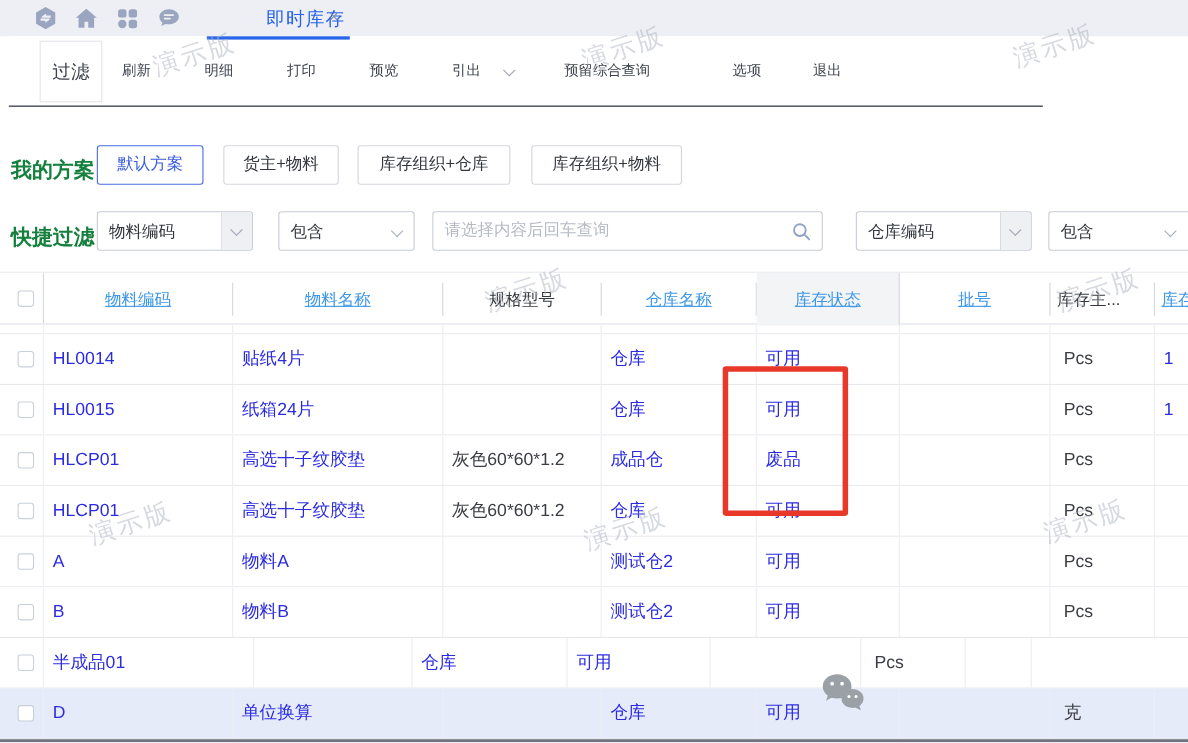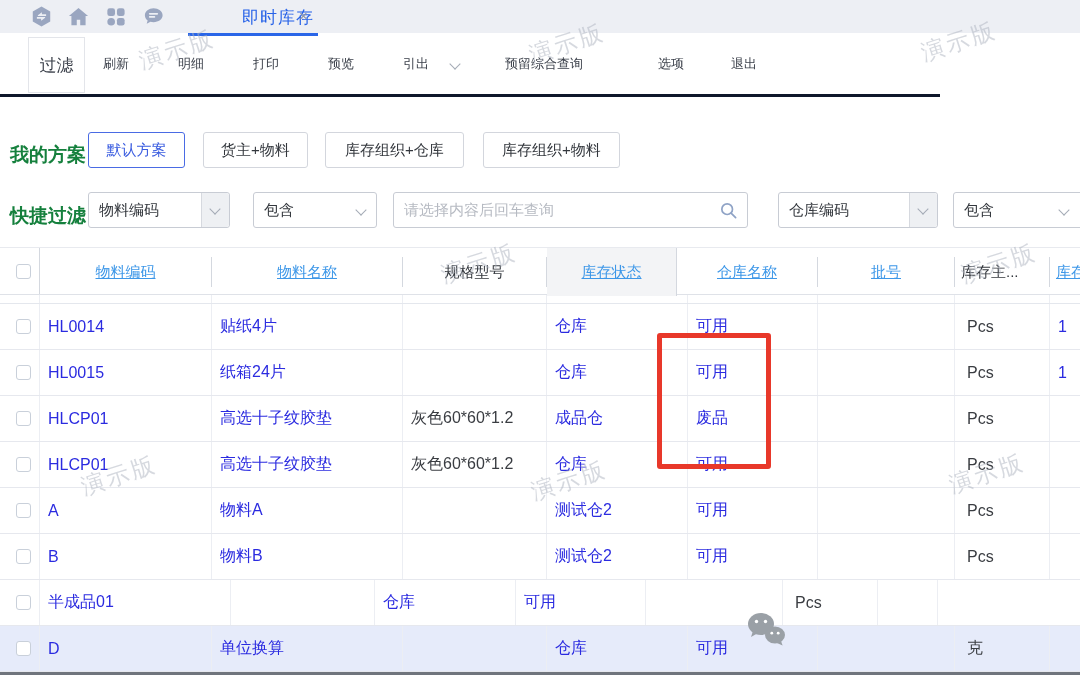--- a/index.html
+++ b/index.html
@@ -8,21 +8,21 @@
 
   
   .topbar { position:absolute; left:0; top:0; width:1080px; height:33px; background:#edeff4; }
   .tb-icon { position:absolute; top:5px; width:23px; height:23px; cursor:pointer; }
   .tb-icon svg { width:100%; height:100%; }
   .tab { position:absolute; left:198px; top:6px; font-size:17px; font-weight:normal; color:#2863e8; cursor:pointer; letter-spacing:1px;padding-left:44px; }
   .tab-close { position:absolute; left:299px; top:7px; font-size:15px; color:#8a93a6; font-weight:normal; cursor:pointer; }
   .tab-underline { position:absolute; left:188px; top:33px; width:130px; height:3px; background:#2a66e8; z-index:6; }
 
   
-  .toolbar { position:absolute; left:0; top:33px; width:940px; height:64px; background:#fff; border-bottom:3px solid #0f172a; }
+  .toolbar { position:absolute; left:8px; top:33px; width:940px; height:64px; background:#fff; border-bottom:1px solid #0f172a; }
   .tool-item { position:absolute; top:22px; font-size:13px; color:#3c414b; cursor:pointer; white-space:nowrap; }
   .filter-box { position:absolute; left:28px; top:4px; width:57px; height:56px; background:#fff;
                 border:1px solid #e3e5ea; display:flex; align-items:center; justify-content:center;
                 font-size:17px; color:#3c414b; cursor:pointer; }
   .chev { display:inline-block; width:8px; height:8px; border-right:1.6px solid #a4abb6; border-bottom:1.6px solid #a4abb6; transform:rotate(45deg); }
   .export-chev { position:absolute; left:451px; top:27px; }
 
   
   .section-label { position:absolute; font-size:19px; font-weight:bold; color:#15803d; }
   .plan-btn { position:absolute; top:132px; height:36px; line-height:34px; text-align:center;
@@ -30,21 +30,21 @@
   .plan-btn.active { border-color:#4a6be4; color:#3b5de0; }
 
   
   .dd { position:absolute; top:192px; height:36px; border:1px solid #c8ccd4; border-radius:3px; background:#fff; cursor:pointer; }
   .dd .dd-text { position:absolute; left:10px; top:8px; font-size:15px; color:#33373d; white-space:nowrap; }
   .dd .dd-chevbox { position:absolute; right:0; top:0; width:28px; height:34px; background:#eef0f3;
                     border-left:1px solid #d6d9df; border-radius:0 3px 3px 0; }
   .dd .dd-chevbox .chev { position:absolute; left:9px; top:12px; }
   .dd .chev.plain { position:absolute; right:11px; top:13px; }
   .searchbox { position:absolute; left:393px; top:192px; width:355px; height:36px; border:1px solid #c8ccd4; border-radius:3px; background:#fff; }
-  .searchbox input { position:absolute; left:10px; top:1px; width:305px; height:32px; border:none; outline:none; font-size:15px; color:#33373d; font-family:Liberation Serif, serif; background:transparent; }
+  .searchbox input { position:absolute; left:10px; top:1px; width:305px; height:32px; border:none; outline:none; font-size:15px; color:#33373d; font-family:Liberation Mono, monospace; background:transparent; }
   .searchbox input::placeholder { color:#b6bac2; }
   .search-icon { position:absolute; right:9px; top:8px; width:19px; height:19px; }
 
   
   .table { position:absolute; left:0; top:247px; width:1090px; }
   .thead { display:flex; height:48px; border-top:1px solid #e8eaef; border-bottom:1px solid #dfe2e8; background:#fff; }
   .th { display:flex; align-items:center; justify-content:center; font-size:15px; border-right:1px solid #d4d8df; height:30px; margin-top:9px; }
   .th-link { color:#3d97e8; text-decoration:underline; cursor:pointer; }
   .th-dark { color:#33373d; }
   .th.hl { background:#f3f4f6; height:48px; margin-top:0; }
@@ -164,22 +164,22 @@
   </div>
 
   <div class="table">
     <div class="thead">
       <div class="cb-col" style="border-right:1px solid #d4d8df;">
           <span class="checkbox"></span>
         </div>
       <div class="th w1 th-link">物料编码</div>
       <div class="th w2 th-link">物料名称</div>
       <div class="th w3 th-dark">规格型号</div>
+      <div class="th w4 th-link">仓库名称</div>
       <div class="th w5 th-link hl">库存状态</div>
-      <div class="th w4 th-link">仓库名称</div>
       <div class="th w6 th-link">批号</div>
       <div class="th w7 th-dark left">库存主...</div>
       <div class="th w8 th-link left">库存</div>
     </div>
     <div class="sliver">
       <div class="cb-col"></div>
         <div class="w1"></div>
         <div class="w2"></div>
         <div class="w3"></div>
         <div class="w4"></div>

